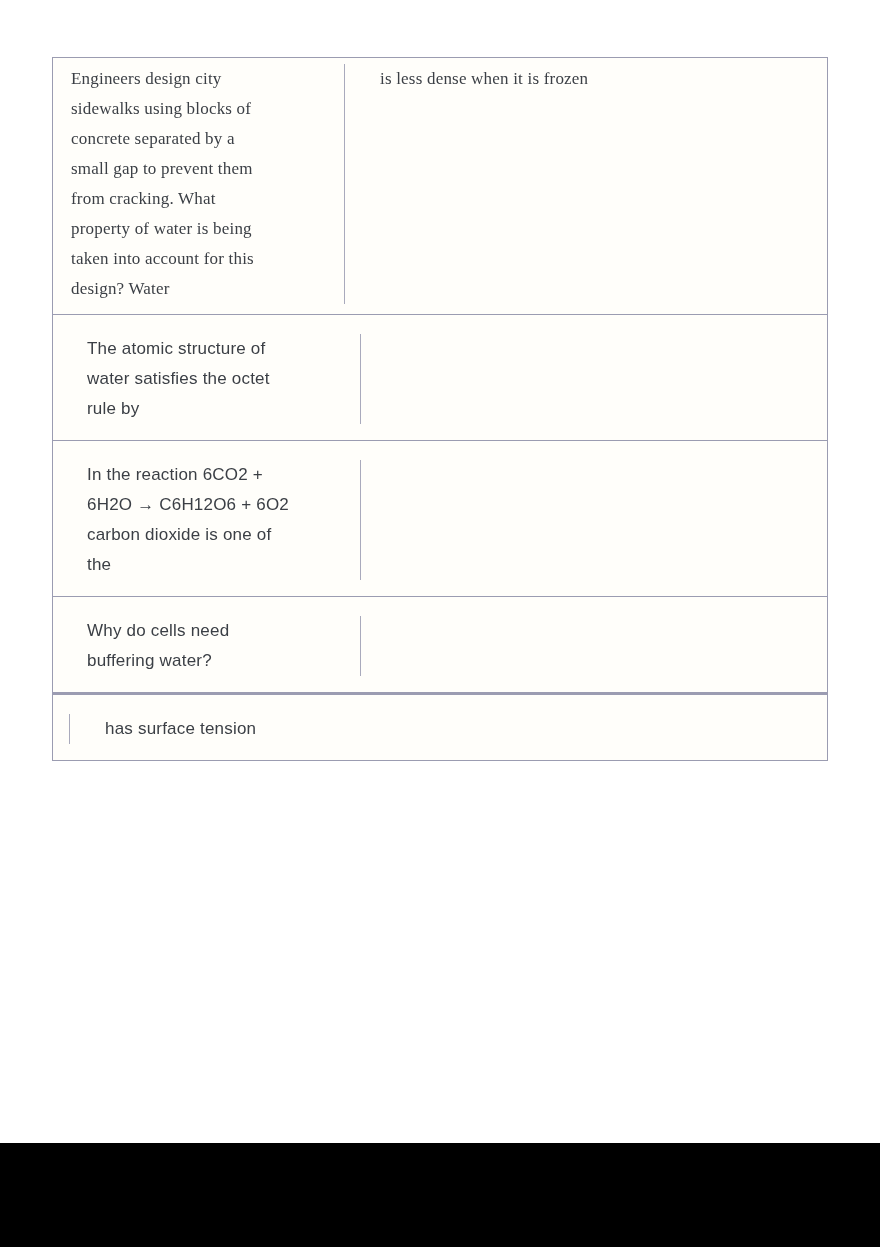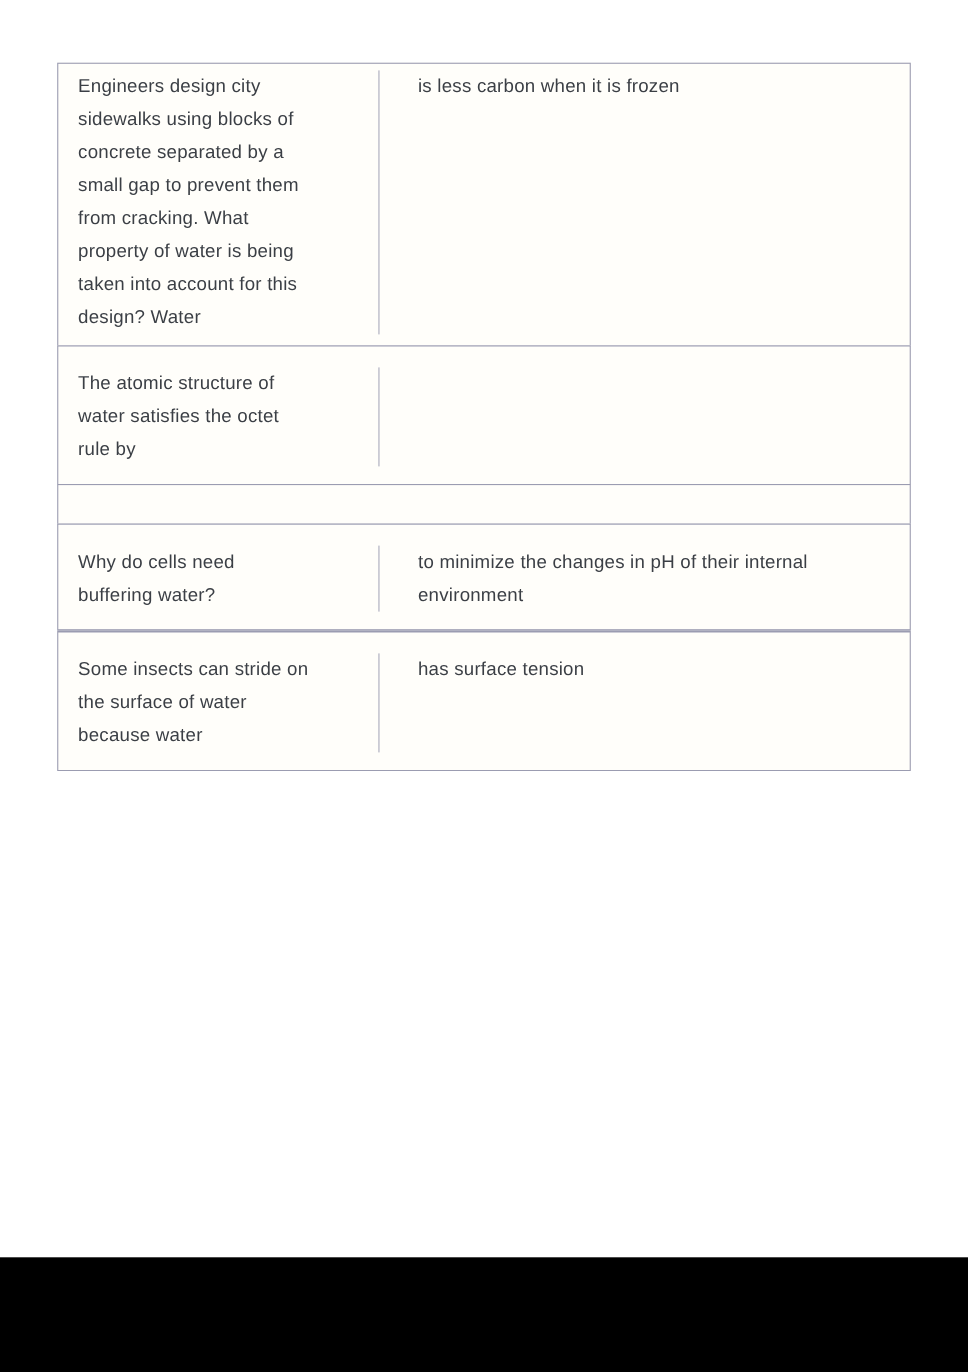--- a/index.html
+++ b/index.html
@@ -18,28 +18,29 @@
     position: absolute;
     left: 52px;
     top: 57px;
     width: 776px;
   }
   .card {
     display: flex;
     align-items: stretch;
     background: var(--card-bg, #fffefa);
     border: 1px solid var(--card-border, #9b9cb1);
-    padding: 19px 0 16px;
+    padding: 19px 16px 16px;
     box-sizing: border-box;
   }
   .card + .card {
     margin-top: -1px;
   }
   .card:first-child {
     padding: 6px 0 10px;
+    font-family: Liberation Serif, serif;
   }
   
   .card:last-child {
     margin-top: 0;
     border-top-width: 2px;
   }
   .cell {
     box-sizing: border-box;
   }
   .cell-q {
@@ -81,55 +82,52 @@
 sidewalks using blocks of
 concrete separated by a
 small gap to prevent them
 from cracking. What
 property of water is being
 taken into account for this
 design? Water</div>
     </div>
     <div class="divider"></div>
     <div class="cell cell-a">
-      <div class="text">is less carbon when it is frozen</div>
+      <div class="text">is less dense when it is frozen</div>
     </div>
   </div>
 
   <div class="card">
     <div class="cell cell-q">
       <div class="text">The atomic structure of
 water satisfies the octet
 rule by</div>
     </div>
     <div class="divider"></div>
   </div>
 
   <div class="card">
+    <div class="cell cell-q">
+      <div class="text">In the reaction 6CO2 +
+6H2O → C6H12O6 + 6O2
+carbon dioxide is one of
+the</div>
+    </div>
     <div class="divider"></div>
   </div>
 
   <div class="card">
     <div class="cell cell-q">
       <div class="text">Why do cells need
 buffering water?</div>
     </div>
     <div class="divider"></div>
-    <div class="cell cell-a">
-      <div class="text">to minimize the changes in pH of their internal
-environment</div>
-    </div>
   </div>
 
   <div class="card">
-    <div class="cell cell-q">
-      <div class="text">Some insects can stride on
-the surface of water
-because water</div>
-    </div>
     <div class="divider"></div>
     <div class="cell cell-a">
       <div class="text">has surface tension</div>
     </div>
   </div>
 </div>
 
 <div class="bottom-band"></div>
 
 </body></html>

